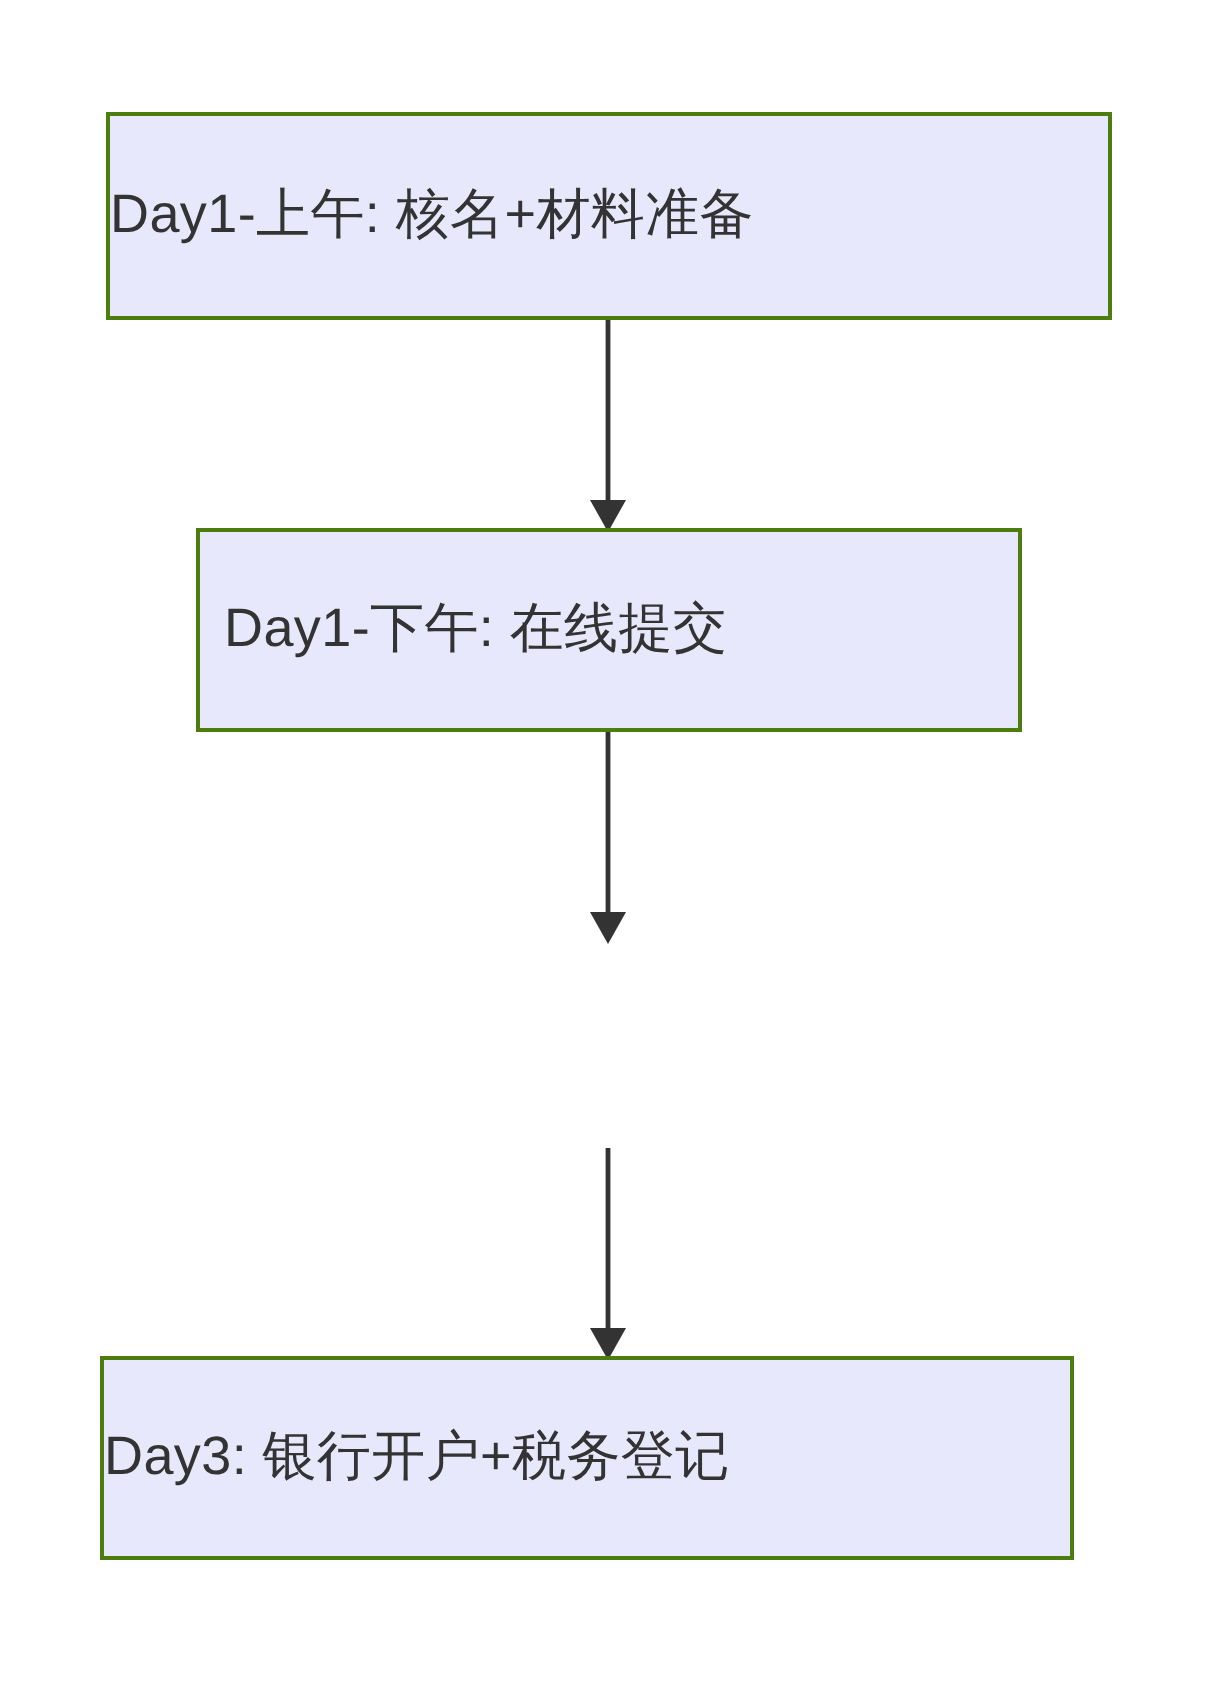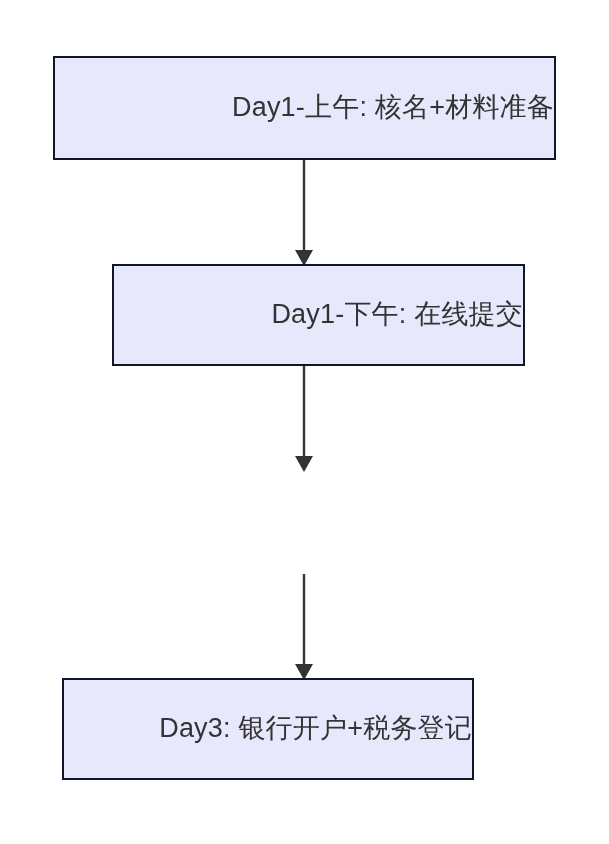--- a/index.html
+++ b/index.html
@@ -15,24 +15,24 @@
   }
   #flow-canvas {
     position: relative;
     width: 609px;
     height: 844px;
   }
   .node {
     position: absolute;
     box-sizing: border-box;
     background: #e8e8fd;
-    border: 2px solid #0f172a;
+    border: 2px solid #4d7c0f;
     display: flex;
     align-items: center;
-    justify-content: flex-end;
+    justify-content: flex-start;
     text-align: center;
   }
   .node-label {
     font-size: 27px;
     line-height: 1.25;
     color: #333333;
     font-weight: 400;
     letter-spacing: 0.2px;
     white-space: nowrap;
   }
@@ -67,22 +67,22 @@
 
   <svg class="edge" style="left:289px; top:574px; width:30px; height:108px;" viewBox="0 0 30 108">
     <line class="edge-line" x1="15" y1="0" x2="15" y2="92"></line>
     <polygon class="edge-head" points="6,90 24,90 15,106"></polygon>
   </svg>
 
   <div class="node" style="left:53px; top:56px; width:503px; height:104px;">
     <span class="node-label">Day1-上午: 核名+材料准备</span>
   </div>
 
-  <div class="node" style="left:112px; top:264px; width:413px; height:102px;">
+  <div class="node" style="left:98px; top:264px; width:413px; height:102px;padding-left:12px;">
     <span class="node-label">Day1-下午: 在线提交</span>
   </div>
 
 
-  <div class="node" style="left:62px; top:678px; width:412px; height:102px;">
+  <div class="node" style="left:50px; top:678px; width:487px; height:102px;">
     <span class="node-label">Day3: 银行开户+税务登记</span>
   </div>
 
 </div>
 
 </body></html>

